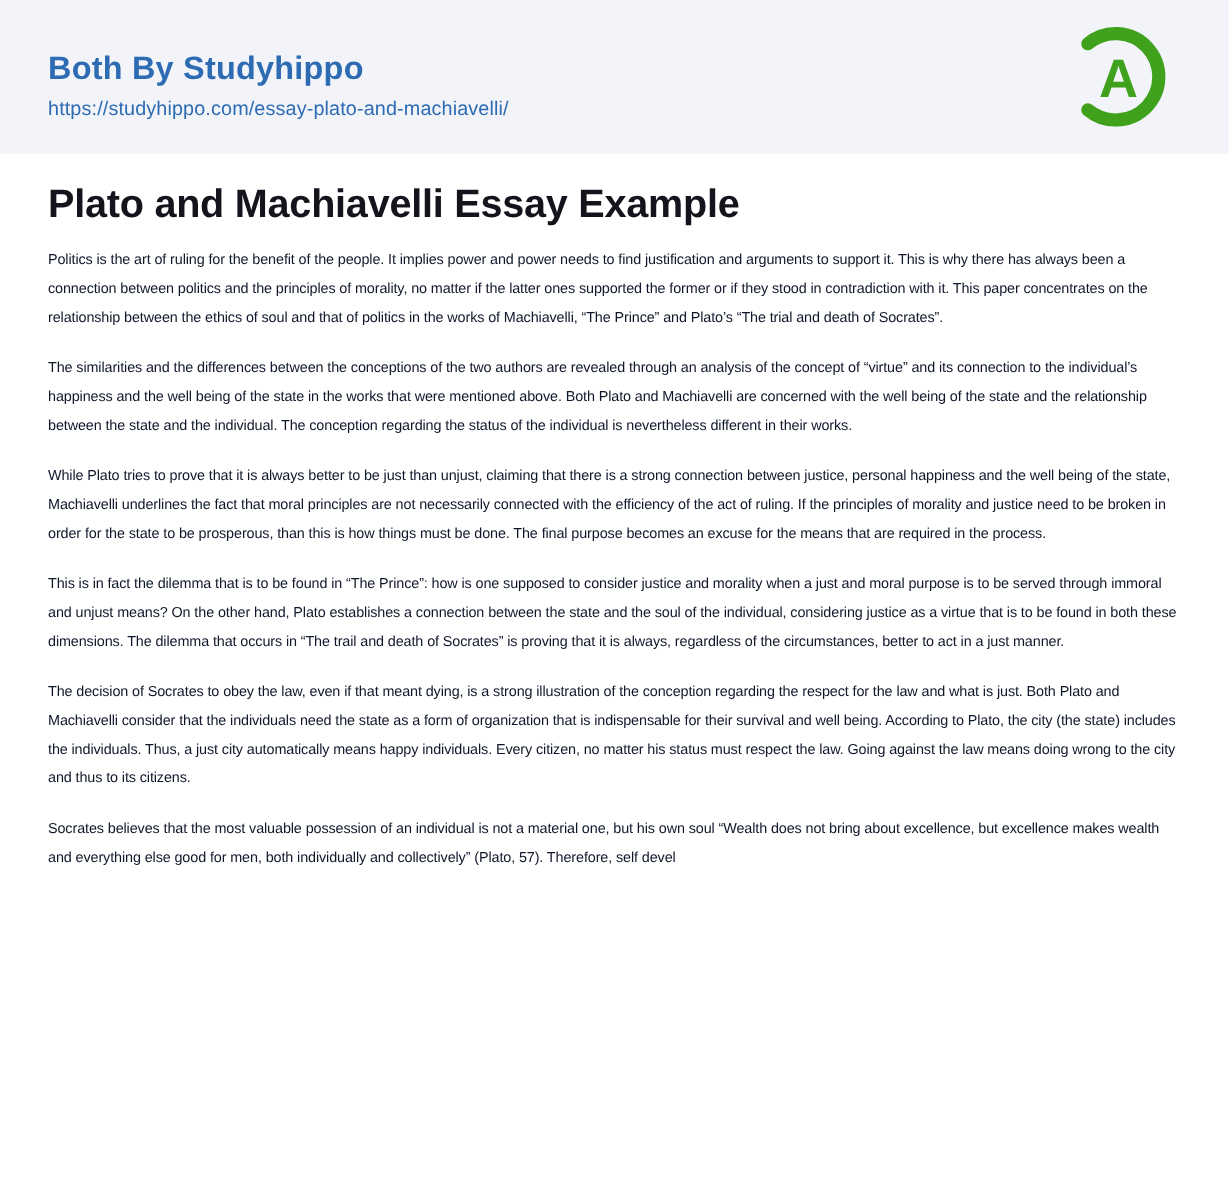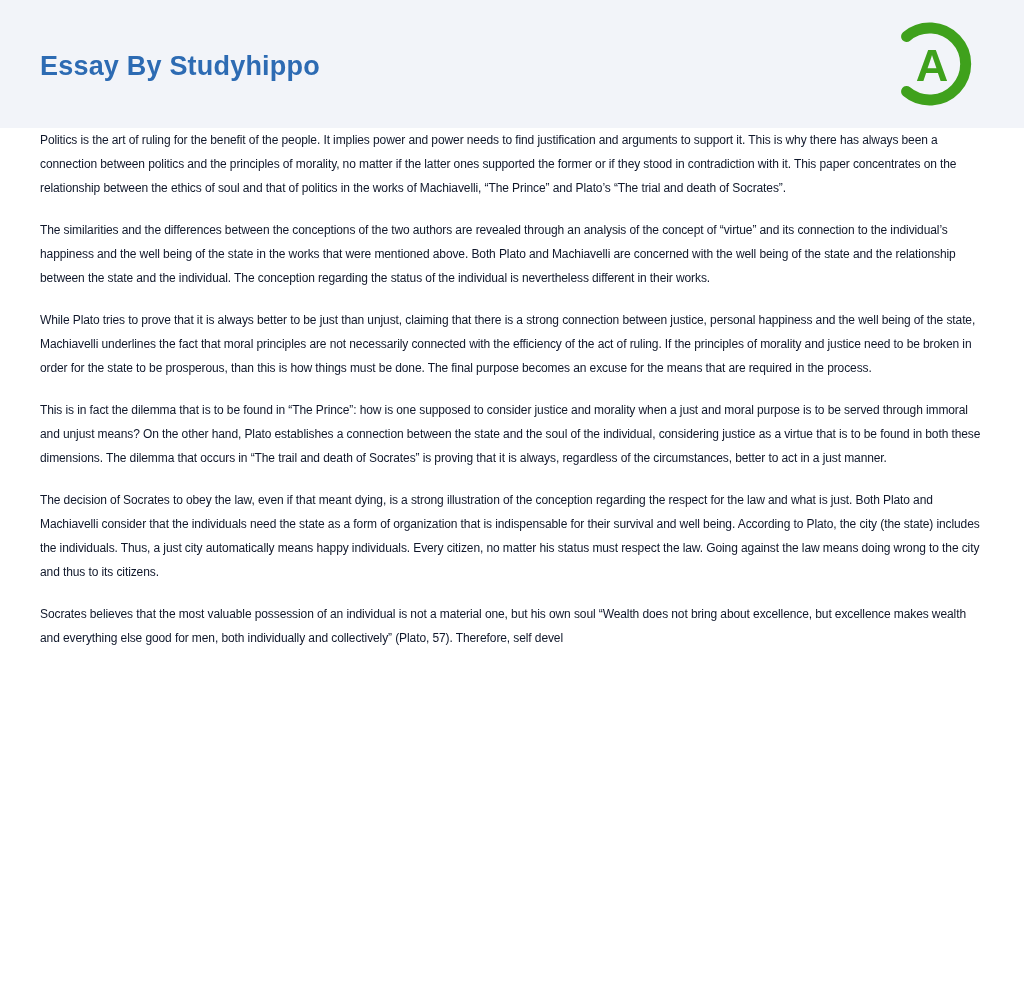--- a/index.html
+++ b/index.html
@@ -62,31 +62,33 @@
     letter-spacing: -0.1px;
     color: #0f172a;
     max-width: 946px;
   }
 </style>
 </head>
 <body>
 
 <header class="site-header">
   <div class="header-text">
-    <h2 class="site-title">Essay By Studyhippo</h2>
+    <h2 class="site-title">Both By Studyhippo</h2>
+    <a class="page-url" href="#">https://studyhippo.com/essay-plato-and-machiavelli/</a>
   </div>
   <div class="logo">
     <svg viewBox="0 0 96 96" xmlns="http://www.w3.org/2000/svg">
       <path d="M 22.54 20.42 A 36 36 0 1 1 22.54 75.58" fill="none" stroke="#3fa11c" stroke-width="11" stroke-linecap="round"></path>
       <text x="48" y="64.5" text-anchor="middle" font-family="Liberation Sans, DejaVu Sans, sans-serif" font-size="45" font-weight="600" fill="#3fa11c">A</text>
     </svg>
   </div>
 </header>
 
 <main>
+  <h1 class="article-title">Plato and Machiavelli Essay Example</h1>
   <div class="article-body">
       <p>Politics is the art of ruling for the benefit of the people. It implies power and power needs to find justification and arguments to support it. This is why there has always been a connection between politics and the principles of morality, no matter if the latter ones supported the former or if they stood in contradiction with it. This paper concentrates on the relationship between the ethics of soul and that of politics in the works of Machiavelli, “The Prince” and Plato’s “The trial and death of Socrates”.</p>
       <p>The similarities and the differences between the conceptions of the two authors are revealed through an analysis of the concept of “virtue” and its connection to the individual’s happiness and the well being of the state in the works that were mentioned above. Both Plato and Machiavelli are concerned with the well being of the state and the relationship between the state and the individual. The conception regarding the status of the individual is nevertheless different in their works.</p>
       <p>While Plato tries to prove that it is always better to be just than unjust, claiming that there is a strong connection between justice, personal happiness and the well being of the state, Machiavelli underlines the fact that moral principles are not necessarily connected with the efficiency of the act of ruling. If the principles of morality and justice need to be broken in order for the state to be prosperous, than this is how things must be done. The final purpose becomes an excuse for the means that are required in the process.</p>
       <p>This is in fact the dilemma that is to be found in “The Prince”: how is one supposed to consider justice and morality when a just and moral purpose is to be served through immoral and unjust means? On the other hand, Plato establishes a connection between the state and the soul of the individual, considering justice as a virtue that is to be found in both these dimensions. The dilemma that occurs in “The trail and death of Socrates” is proving that it is always, regardless of the circumstances, better to act in a just manner.</p>
       <p>The decision of Socrates to obey the law, even if that meant dying, is a strong illustration of the conception regarding the respect for the law and what is just. Both Plato and Machiavelli consider that the individuals need the state as a form of organization that is indispensable for their survival and well being. According to Plato, the city (the state) includes the individuals. Thus, a just city automatically means happy individuals. Every citizen, no matter his status must respect the law. Going against the law means doing wrong to the city and thus to its citizens.</p>
       <p>Socrates believes that the most valuable possession of an individual is not a material one, but his own soul “Wealth does not bring about excellence, but excellence makes wealth and everything else good for men, both individually and collectively” (Plato, 57). Therefore, self devel</p>
     </div>
 </main>
 

